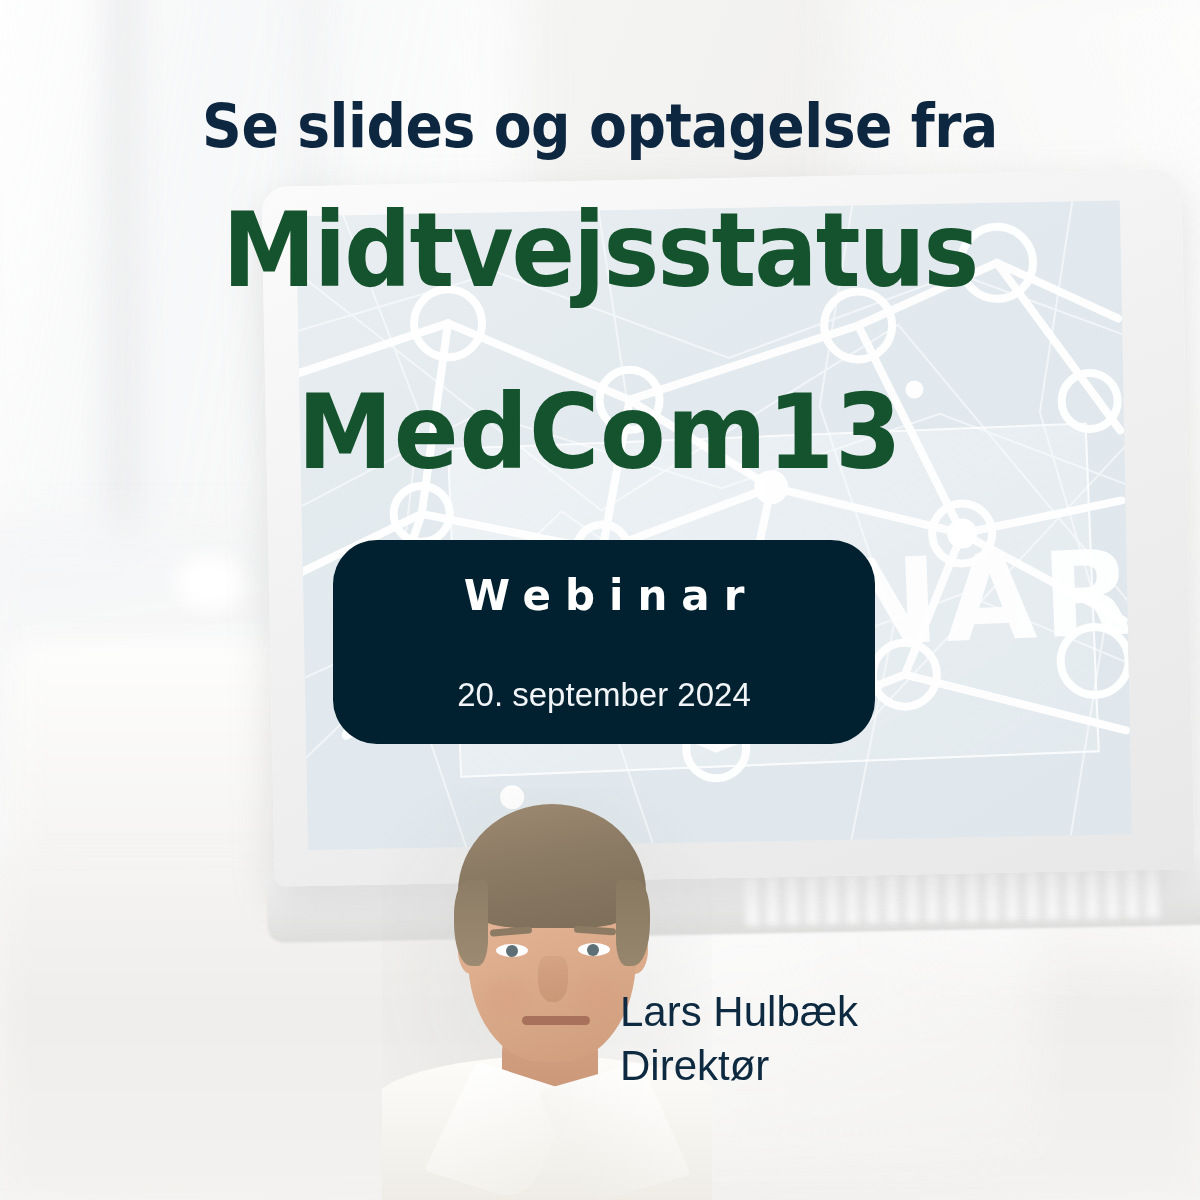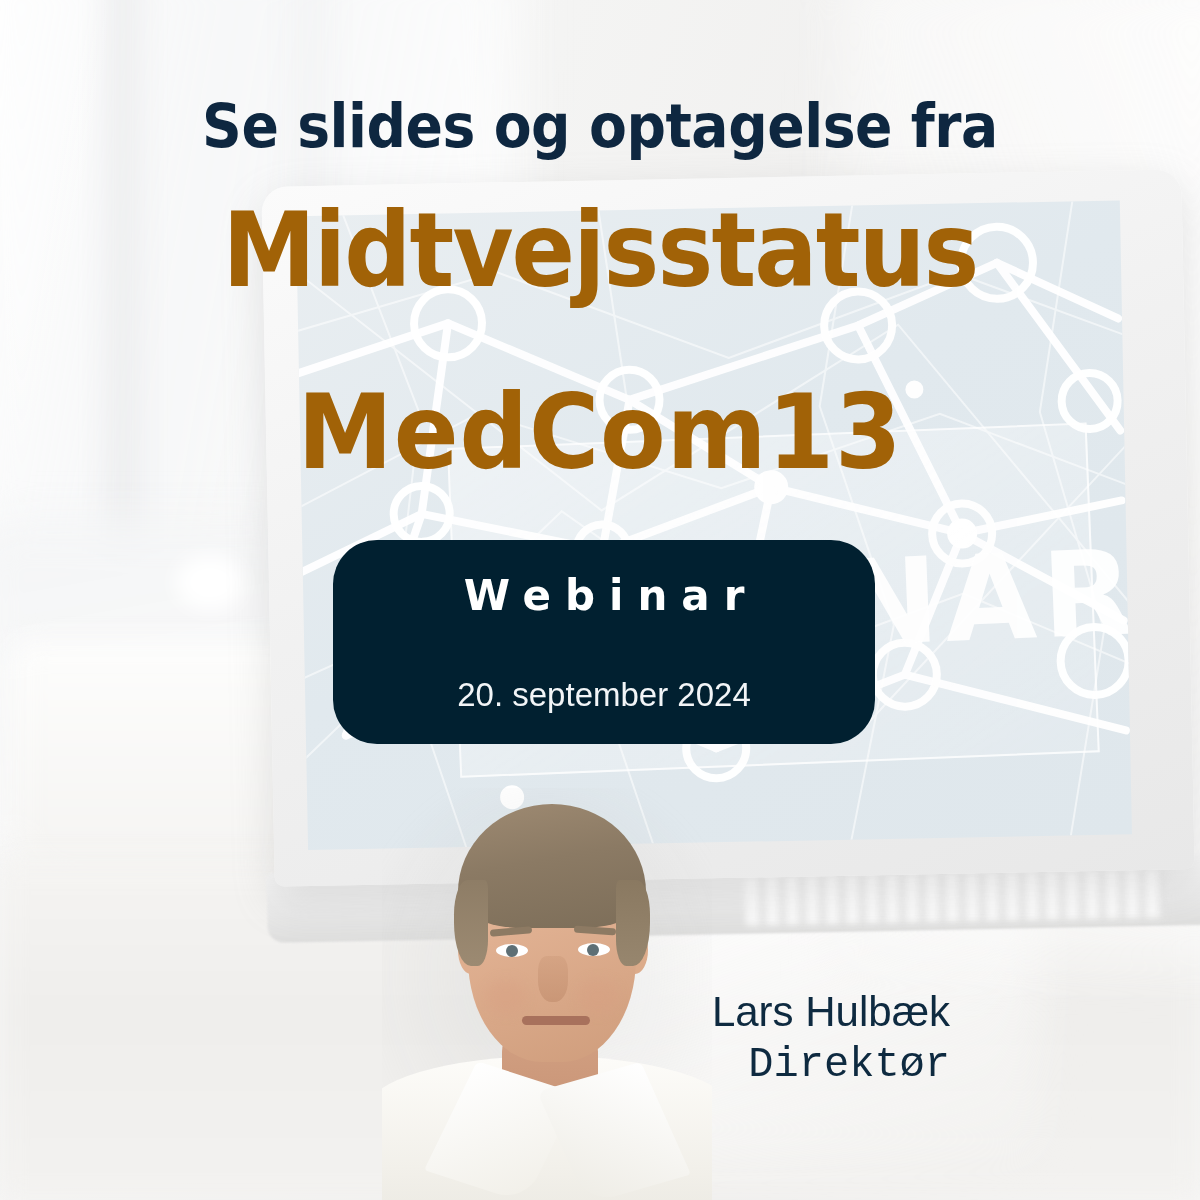--- a/index.html
+++ b/index.html
@@ -225,21 +225,21 @@
     letter-spacing:-0.5px;
     transform:scaleX(0.92);
   }
 
   .title-block {
     position:absolute;
     left:0; right:0; top:198px;
     text-align:center;
     font-family:"DejaVu Sans", sans-serif;
     font-weight:700;
-    color:#a16207;
+    color:#14532d;
     line-height:1.0;
   }
   .title-line1 {
     font-size:104px;
     letter-spacing:-2px;
     transform:scaleX(0.90);
     display:block;
   }
   .title-line2 {
     font-size:104px;
@@ -275,27 +275,27 @@
     font-size:33px;
     color:#f2f5f7;
     letter-spacing:0px;
     margin-top:48px;
   }
 
   .speaker {
     position:absolute;
     left:620px; top:985px;
     width:330px;
-    text-align:right;
+    text-align:left;
     font-family:"Liberation Sans", sans-serif;
     color:#0e2a40;
     line-height:1.28;
   }
   .speaker-name { font-size:42px; font-weight:400; display:block; }
-  .speaker-role { font-size:42px; font-weight:400; display:block;font-family:Liberation Mono, monospace; }
+  .speaker-role { font-size:42px; font-weight:400; display:block; }
 </style>
 </head>
 <body>
 
 <div id="poster">
 
   <div class="bg-base"></div>
   <div class="bg-window"></div>
   <div class="bg-mullion-a"></div>
   <div class="bg-mullion-b"></div>

